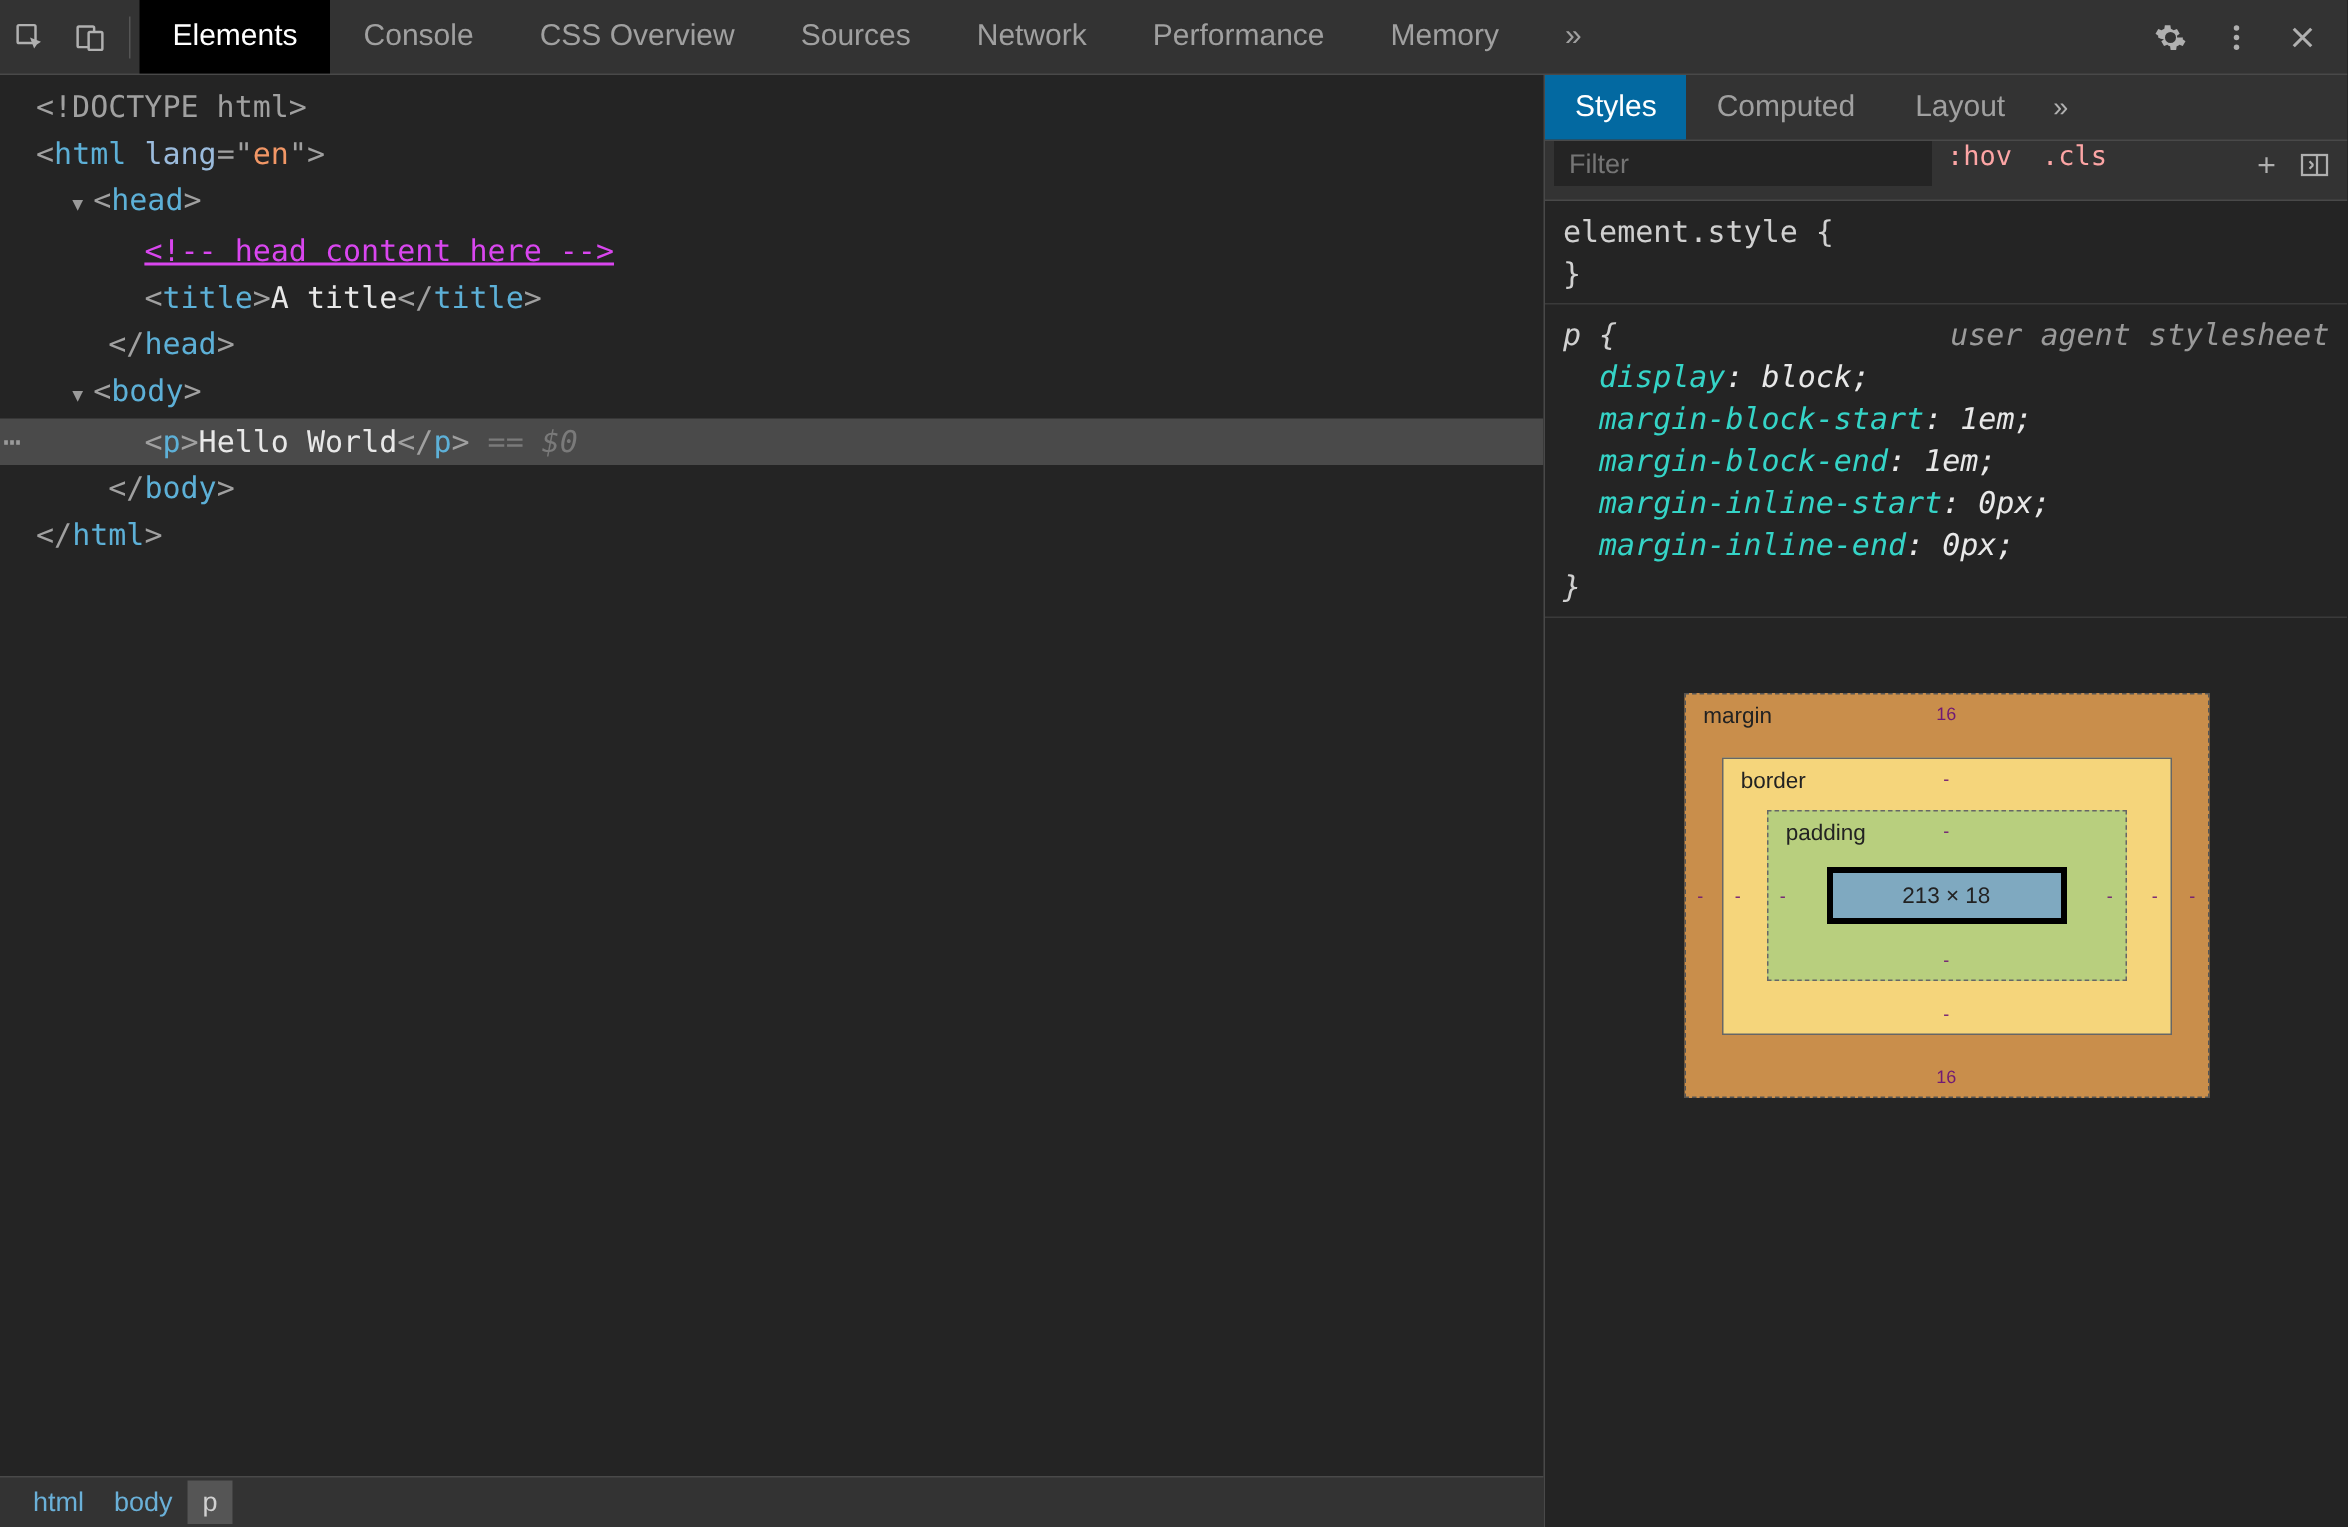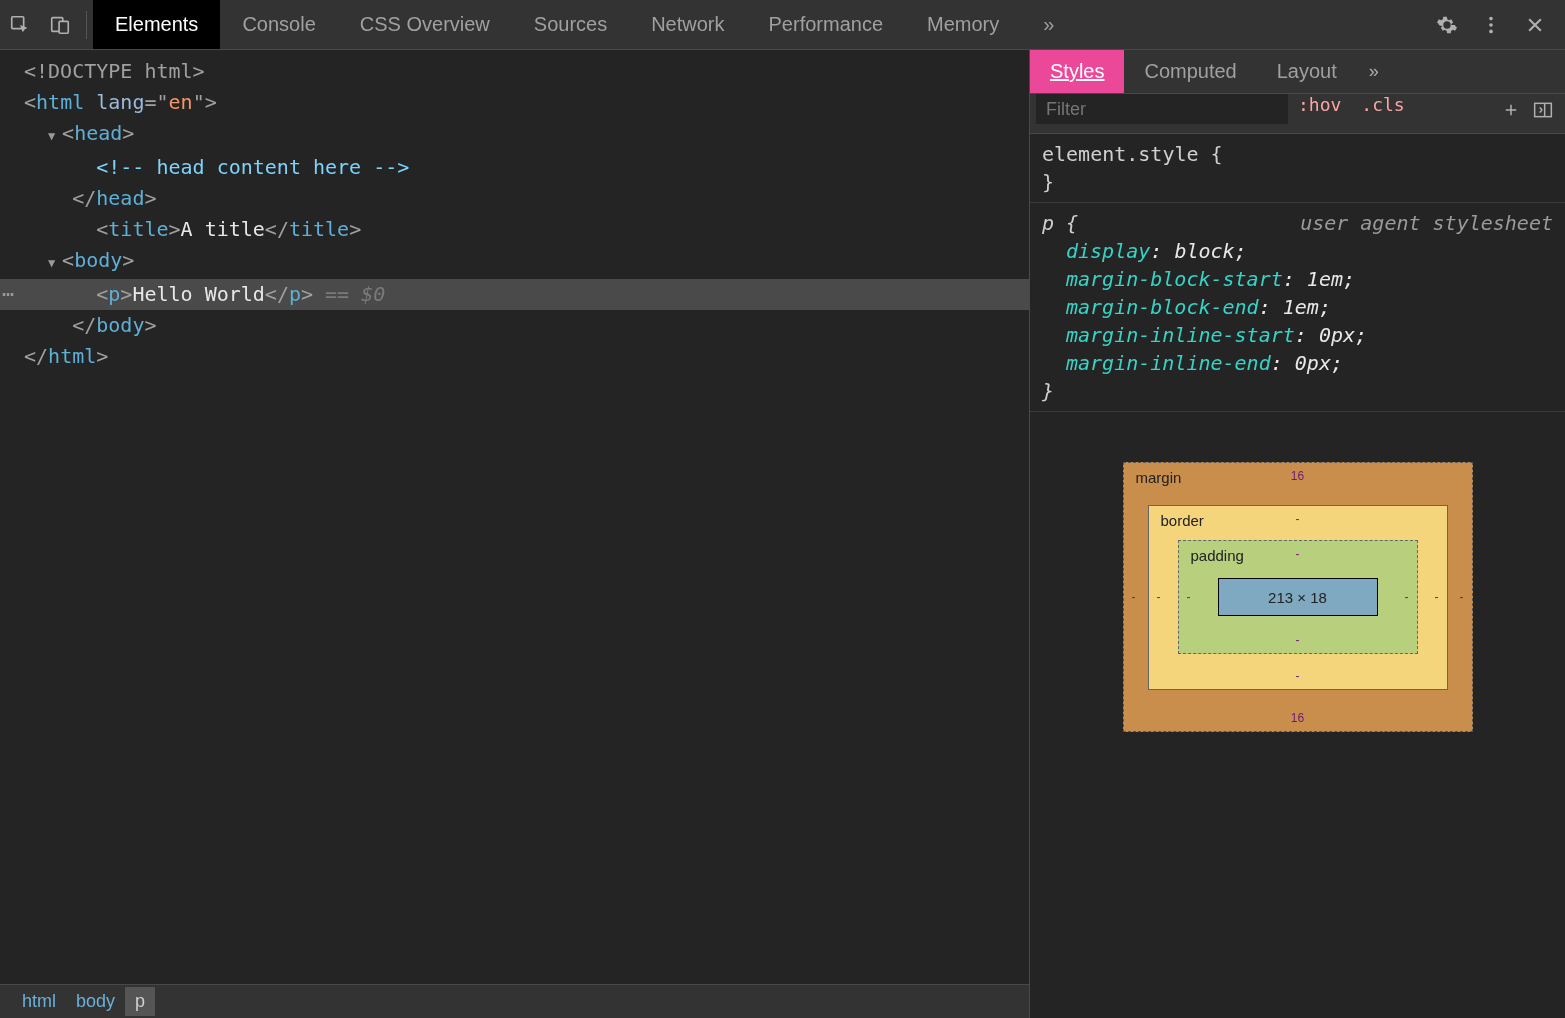--- a/index.html
+++ b/index.html
@@ -103,21 +103,21 @@
 .arrow {
   display: inline-block;
   width: 14px;
   color: #9a9a9a;
   font-size: 12px;
 }
 .t-tag { color: #5db0d7; }
 .t-attr-name { color: #9bbbdc; }
 .t-attr-val { color: #f29766; }
 .t-punc { color: #a0a0a0; }
-.t-comment { color: #7dd3fc; }
+.t-comment { color: #d946ef; text-decoration: underline; }
 .t-text { color: #e8e8e8; }
 .t-eq { color: #7a7a7a; font-style: italic; }
 
 
 .breadcrumb {
   height: 34px;
   background: #333333;
   border-top: 1px solid #494949;
   display: flex;
   align-items: center;
@@ -152,23 +152,22 @@
 .side-tab {
   padding: 0 20px;
   height: 100%;
   display: flex;
   align-items: center;
   font-size: 20px;
   color: #a0a0a0;
   cursor: pointer;
 }
 .side-tab.active {
-  background: #ec4899;
+  background: #0369a1;
   color: #fff;
-  text-decoration: underline;
 }
 .side-tabs .more {
   padding: 0 12px;
   color: #b0b0b0;
   cursor: pointer;
   font-size: 18px;
 }
 
 
 .filter-bar {
@@ -263,21 +262,21 @@
   border: 1px dashed #666;
   display: flex;
   align-items: center;
   justify-content: center;
   position: relative;
 }
 .bm-content {
   width: 160px;
   height: 38px;
   background: #7fa9c0;
-  border: 1px solid #000000;
+  border: 4px solid #000000;
   display: flex;
   align-items: center;
   justify-content: center;
 }
 .bm-label {
   position: absolute;
   top: 6px;
   left: 12px;
   font-size: 15px;
 }
@@ -342,22 +341,22 @@
 </div>
 
 <div class="main">
 
   <div class="dom-panel">
     <div class="dom-tree">
       <div class="dom-line"><span class="t-punc">&lt;!DOCTYPE html&gt;</span></div>
       <div class="dom-line"><span class="t-punc">&lt;</span><span class="t-tag">html</span> <span class="t-attr-name">lang</span><span class="t-punc">=</span><span class="t-punc">"</span><span class="t-attr-val">en</span><span class="t-punc">"</span><span class="t-punc">&gt;</span></div>
       <div class="dom-line">  <span class="arrow">▼</span><span class="t-punc">&lt;</span><span class="t-tag">head</span><span class="t-punc">&gt;</span></div>
       <div class="dom-line">      <span class="t-comment">&lt;!-- head content here --&gt;</span></div>
+      <div class="dom-line">      <span class="t-punc">&lt;</span><span class="t-tag">title</span><span class="t-punc">&gt;</span><span class="t-text">A title</span><span class="t-punc">&lt;/</span><span class="t-tag">title</span><span class="t-punc">&gt;</span></div>
       <div class="dom-line">    <span class="t-punc">&lt;/</span><span class="t-tag">head</span><span class="t-punc">&gt;</span></div>
-      <div class="dom-line">      <span class="t-punc">&lt;</span><span class="t-tag">title</span><span class="t-punc">&gt;</span><span class="t-text">A title</span><span class="t-punc">&lt;/</span><span class="t-tag">title</span><span class="t-punc">&gt;</span></div>
       <div class="dom-line">  <span class="arrow">▼</span><span class="t-punc">&lt;</span><span class="t-tag">body</span><span class="t-punc">&gt;</span></div>
       <div class="dom-line selected">      <span class="t-punc">&lt;</span><span class="t-tag">p</span><span class="t-punc">&gt;</span><span class="t-text">Hello World</span><span class="t-punc">&lt;/</span><span class="t-tag">p</span><span class="t-punc">&gt;</span><span class="t-eq"> == $0</span></div>
       <div class="dom-line">    <span class="t-punc">&lt;/</span><span class="t-tag">body</span><span class="t-punc">&gt;</span></div>
       <div class="dom-line"><span class="t-punc">&lt;/</span><span class="t-tag">html</span><span class="t-punc">&gt;</span></div>
     </div>
     <div class="breadcrumb">
       <span class="crumb">html</span>
       <span class="crumb">body</span>
       <span class="crumb current">p</span>
     </div>

